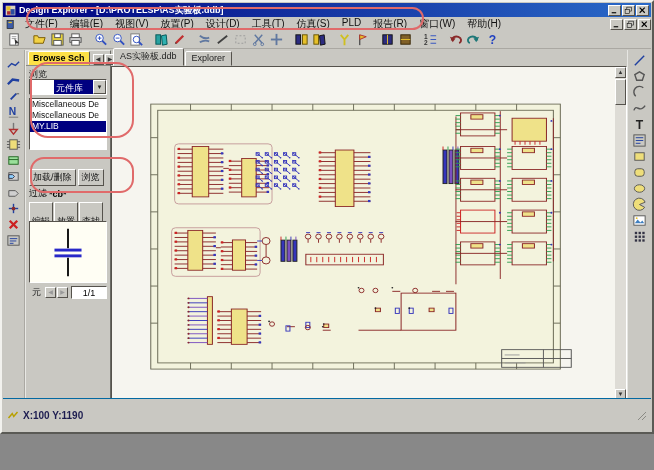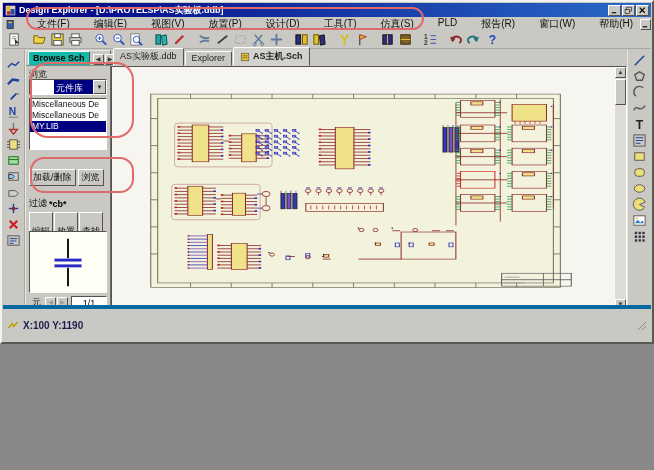--- a/index.html
+++ b/index.html
@@ -1,66 +1,66 @@
 <!DOCTYPE html>
 <html><head>
 <meta charset="utf-8">
 <style>
   html,body{margin:0;padding:0;background:#888;}
   *{box-sizing:border-box;}
   .window{
-    position:relative;width:654px;height:344px;
+    position:relative;width:654px;height:434px;
     background:#c9c8c2;border:2px solid;border-color:#f2f2ee #5a5a55 #5a5a55 #f2f2ee;
     font-family:"Liberation Sans",sans-serif;overflow:hidden;
   }
   
   .titlebar{position:absolute;left:1px;top:1px;right:1px;height:14px;
     background:linear-gradient(90deg,#00007e,#2a6ac8);display:flex;align-items:center;padding:0 2px;}
   .titlebar .ttext{color:#fff;font-size:9px;font-weight:bold;margin-left:3px;white-space:nowrap;overflow:hidden;flex:1;}
   .winbtn{width:13px;height:11px;background:#c9c8c2;border:1px solid;border-color:#fff #55524c #55524c #fff;
     margin-left:1px;display:flex;align-items:center;justify-content:center;}
   .winbtn svg{display:block;}
   
   .menubar{position:absolute;left:1px;top:15px;right:1px;height:14px;display:flex;align-items:center;
     background:#c9c8c2;padding-left:2px;font-size:10px;color:#111;}
-  .menu-item{padding:1px 6px;white-space:nowrap;margin-left:12px;}
+  .menu-item{padding:1px 6px;white-space:nowrap;}
   .menubar .spacer{flex:1;}
   
   .toolbar{position:absolute;left:1px;top:29px;right:1px;height:18px;background:#c9c8c2;
     display:flex;align-items:center;padding-left:2px;border-bottom:1px solid #aaa8a2;}
   .tb-btn{width:18px;height:16px;display:flex;align-items:center;justify-content:center;flex:0 0 auto;}
   .tb-sep{width:7px;height:16px;flex:0 0 auto;}
   
   .main{position:absolute;left:1px;top:48px;right:1px;bottom:20px;}
   .left-strip{position:absolute;left:0;top:0;width:22px;height:100%;background:#c9c8c2;
     border-right:1px solid #aaa8a2;display:flex;flex-direction:column;align-items:center;padding-top:6px;}
   .left-strip .tb-btn{margin-bottom:0px;}
   .right-strip{position:absolute;right:0;top:0;width:24px;height:100%;background:#c9c8c2;
     border-left:1px solid #e6e6e2;display:flex;flex-direction:column;align-items:center;padding-top:2px;}
   
   .browse-panel{position:absolute;left:22px;top:0;width:86px;height:100%;background:#c9c8c2;
     border:1px solid;border-color:#e8e8e4 #6a6a64 #6a6a64 #e8e8e4;display:flex;flex-direction:column;}
   .panel-header{height:15px;display:flex;align-items:flex-end;padding-left:2px;border-bottom:1px solid #8a8a84;}
-  .panel-tab{font-size:9px;font-weight:bold;background:#14b8a6;border:1px solid;border-color:#fff #55524c transparent #fff;
+  .panel-tab{font-size:9px;font-weight:bold;background:#fde047;border:1px solid;border-color:#fff #55524c transparent #fff;
     padding:1px 4px 1px 4px;border-radius:2px 2px 0 0;white-space:nowrap;}
   .panel-arrows{margin-left:2px;display:flex;}
   .mini-btn{width:11px;height:11px;font-size:6px;line-height:9px;text-align:center;background:#c9c8c2;
     border:1px solid;border-color:#fff #55524c #55524c #fff;color:#333;margin-left:1px;}
   .panel-body{flex:1;display:flex;flex-direction:column;padding:2px 3px;min-height:0;}
   .p-label{font-size:9px;color:#222;height:11px;flex:0 0 auto;}
   .p-select{height:16px;flex:0 0 auto;background:#fff;border:1px solid;border-color:#55524c #fff #fff #55524c;
     display:flex;align-items:stretch;margin-bottom:3px;padding-left:24px;}
   .p-select .sel-val{flex:1;background:#000080;color:#fff;font-size:9px;padding:2px 2px;white-space:nowrap;overflow:hidden;}
   .p-select .drop{width:13px;background:#c9c8c2;border:1px solid;border-color:#fff #55524c #55524c #fff;
     font-size:6px;text-align:center;line-height:12px;color:#222;}
   .listbox{background:#fff;border:1px solid;border-color:#55524c #fff #fff #55524c;overflow:hidden;}
   .lib-list{height:52px;flex:0 0 auto;margin-bottom:19px;}
   .list-row{font-size:8.5px;padding:0 2px;height:11px;line-height:11px;white-space:nowrap;color:#111;}
   .list-row.sel{background:#000080;color:#fff;}
-  .btn-row{display:flex;height:17px;flex:0 0 auto;margin-bottom:11px;}
+  .btn-row{display:flex;height:17px;flex:0 0 auto;margin-bottom:1px;}
   .p-btn{background:#c9c8c2;border:1px solid;border-color:#fff #55524c #55524c #fff;font-size:9px;
     padding:1px 3px;margin-right:2px;white-space:nowrap;color:#111;}
   .filter-row{height:13px;flex:0 0 auto;font-size:9px;display:flex;align-items:center;margin-bottom:2px;}
   .filter-val{font-weight:bold;margin-left:2px;}
   .comp-list{flex:1;margin-bottom:3px;min-height:0;}
   .btn-row2{display:flex;height:16px;flex:0 0 auto;margin-bottom:3px;}
   .btn-row2 .p-btn{padding:12px 2px;font-size:9px;margin-right:1px;}
   .preview{height:62px;flex:0 0 auto;background:#fffef4;border:1px solid;border-color:#55524c #fff #fff #55524c;
     display:flex;align-items:center;justify-content:center;margin-bottom:2px;}
   .pager{height:15px;flex:0 0 auto;display:flex;align-items:center;}
@@ -80,21 +80,21 @@
   .canvas-svg{position:absolute;left:0;top:0;right:11px;bottom:11px;}
   .canvas-svg svg{display:block;width:100%;height:100%;}
   .vscroll{position:absolute;top:0;right:0;width:11px;bottom:11px;background:#dedcd6;}
   .hscroll{position:absolute;left:0;bottom:0;right:11px;height:11px;background:#dedcd6;}
   .sb-btn{position:absolute;width:11px;height:11px;background:#c9c8c2;border:1px solid;
     border-color:#fff #55524c #55524c #fff;font-size:6px;line-height:9px;text-align:center;color:#333;}
   .sb-thumb{position:absolute;background:#c9c8c2;border:1px solid;border-color:#fff #55524c #55524c #fff;}
   .corner{position:absolute;right:0;bottom:0;width:11px;height:11px;background:#c9c8c2;}
   
   .statusbar{position:absolute;left:1px;right:1px;bottom:1px;height:19px;background:#c9c8c2;
-    display:flex;align-items:center;padding:16px 4px;border-top:4px solid #0369a1;}
+    display:flex;align-items:center;padding:16px 4px;border-top:1px solid #0369a1;}
   .coords{font-size:10px;font-weight:bold;color:#1c1c50;margin-left:4px;}
   .statusbar .mid{flex:1;}
   
   .ann{position:absolute;border:2px solid #e06a6a;border-radius:14px;pointer-events:none;z-index:50;}
   .ann-menu{left:24px;top:5px;width:398px;height:23px;}
   .ann-panel{left:28px;top:60px;width:104px;height:76px;border-radius:18px;}
   .ann-btns{left:28px;top:155px;width:104px;height:36px;}
 </style>
 </head>
 <body>
@@ -465,30 +465,20 @@
       </div>
     </div>
 
     <div class="doc-area">
       <div class="tabs-row" id="doc-tabs">
           <span class="doc-tab">
             <span>AS实验板.ddb</span>
           </span>
           <span class="doc-tab">
             <span>Explorer</span>
-          </span>
-          <span class="doc-tab active">
-            <span class="tabicon">
-              <svg viewBox="0 0 16 16" width="10" height="10">
-                <rect x="2" y="2" width="12" height="12" fill="#e6c02a" stroke="#555" rx="0"></rect>
-                <line x1="4" y1="6" x2="12" y2="6" stroke="#555" stroke-width="1"></line>
-                <line x1="4" y1="9" x2="12" y2="9" stroke="#555" stroke-width="1"></line>
-              </svg>
-            </span>
-            <span>AS主机.Sch</span>
           </span>
         </div>
       <div class="canvas-wrap">
         <div class="canvas-svg" id="schematic">
             <svg viewBox="0 0 506 377" preserveAspectRatio="none">
               <rect x="0" y="0" width="506" height="377" fill="#f6f5ef" stroke="none" rx="0"></rect>
               <rect x="39" y="42" width="412" height="300" fill="#f3f3dd" stroke="#6a6a55" rx="0"></rect>
               <rect x="46" y="49" width="398" height="286" fill="none" stroke="#6a6a55" rx="0"></rect>
               <line x1="79" y1="42" x2="79" y2="49" stroke="#6a6a55" stroke-width="1"></line>
               <line x1="79" y1="335" x2="79" y2="342" stroke="#6a6a55" stroke-width="1"></line>

